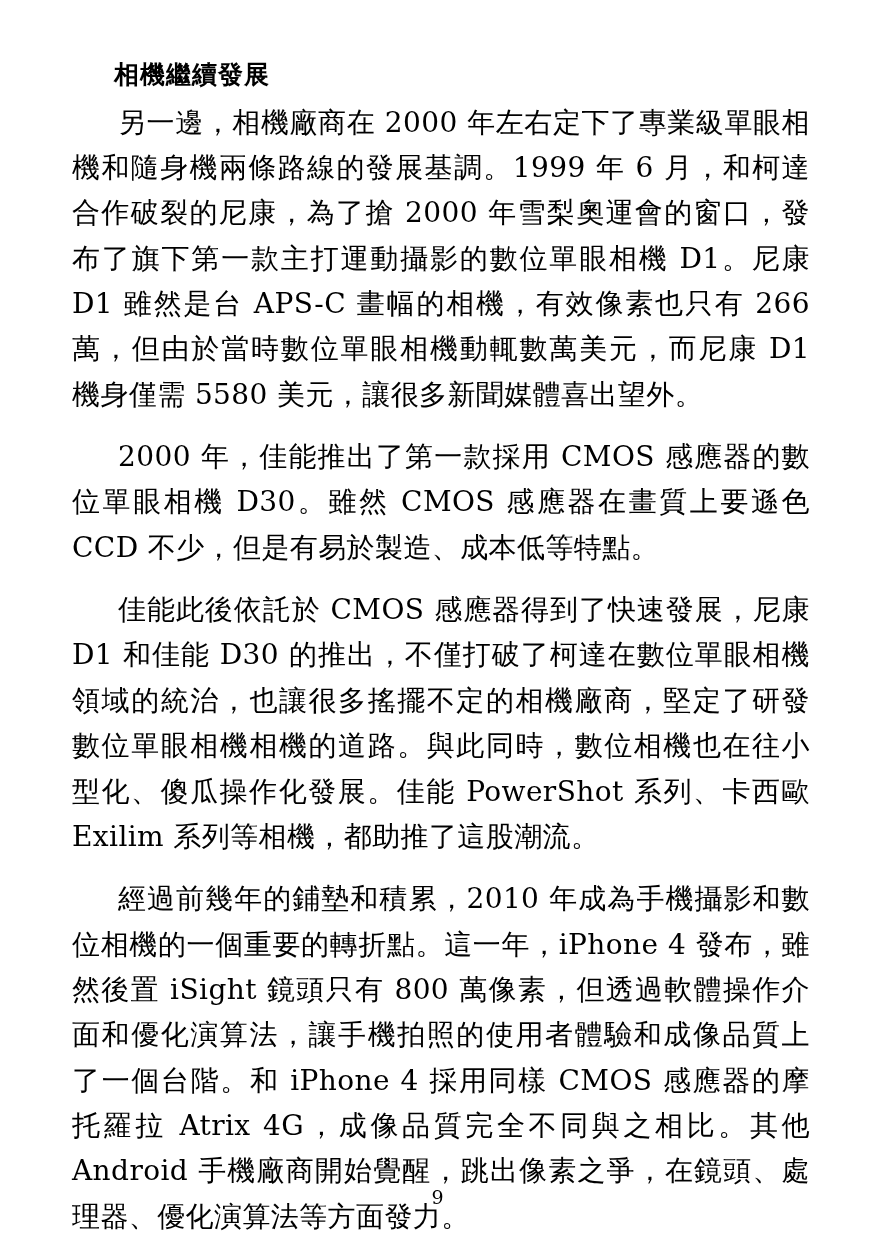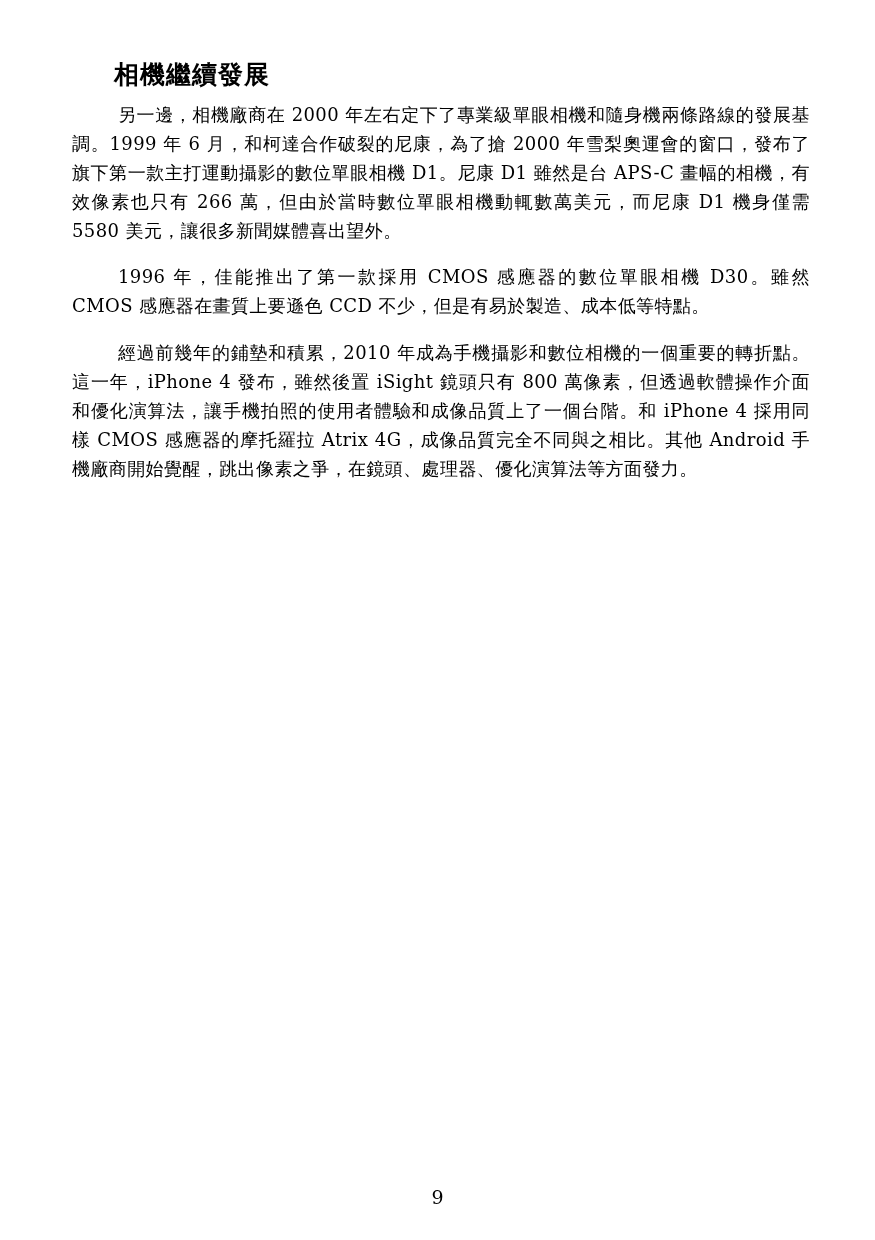--- a/index.html
+++ b/index.html
@@ -28,21 +28,21 @@
   .heading {
     font-family: "DejaVu Serif", "Liberation Serif", serif;
     font-size: 25px;
     font-weight: 600;
     letter-spacing: 1px;
     margin: 0 0 6px 42px;
     line-height: 1.5;
   }
   p.para {
     margin: 0;
-    font-size: 18px;
+    font-size: 28px;
     line-height: 1.62;
     text-align: justify;
     text-justify: inter-character;
     text-indent: 46px;
     letter-spacing: 0.4px;
   }
   p.para + p.para {
     margin-top: 17px;
   }
   .pagenum {
@@ -55,17 +55,18 @@
     font-family: "DejaVu Serif", "Liberation Serif", serif;
   }
 </style>
 </head>
 <body>
 
 <div class="page">
   <div class="content">
     <h2 class="heading">相機繼續發展</h2>
     <p class="para">另一邊，相機廠商在 2000 年左右定下了專業級單眼相機和隨身機兩條路線的發展基調。1999 年 6 月，和柯達合作破裂的尼康，為了搶 2000 年雪梨奧運會的窗口，發布了旗下第一款主打運動攝影的數位單眼相機 D1。尼康 D1 雖然是台 APS-C 畫幅的相機，有效像素也只有 266 萬，但由於當時數位單眼相機動輒數萬美元，而尼康 D1 機身僅需 5580 美元，讓很多新聞媒體喜出望外。</p>
-    <p class="para">1996 年，佳能推出了第一款採用 CMOS 感應器的數位單眼相機 D30。雖然 CMOS 感應器在畫質上要遜色 CCD 不少，但是有易於製造、成本低等特點。</p>
+    <p class="para">2000 年，佳能推出了第一款採用 CMOS 感應器的數位單眼相機 D30。雖然 CMOS 感應器在畫質上要遜色 CCD 不少，但是有易於製造、成本低等特點。</p>
+    <p class="para">佳能此後依託於 CMOS 感應器得到了快速發展，尼康 D1 和佳能 D30 的推出，不僅打破了柯達在數位單眼相機領域的統治，也讓很多搖擺不定的相機廠商，堅定了研發數位單眼相機相機的道路。與此同時，數位相機也在往小型化、傻瓜操作化發展。佳能 PowerShot 系列、卡西歐 Exilim 系列等相機，都助推了這股潮流。</p>
     <p class="para">經過前幾年的鋪墊和積累，2010 年成為手機攝影和數位相機的一個重要的轉折點。這一年，iPhone 4 發布，雖然後置 iSight 鏡頭只有 800 萬像素，但透過軟體操作介面和優化演算法，讓手機拍照的使用者體驗和成像品質上了一個台階。和 iPhone 4 採用同樣 CMOS 感應器的摩托羅拉 Atrix 4G，成像品質完全不同與之相比。其他 Android 手機廠商開始覺醒，跳出像素之爭，在鏡頭、處理器、優化演算法等方面發力。</p>
   </div>
   <div class="pagenum">9</div>
 </div>
 
 </body></html>

